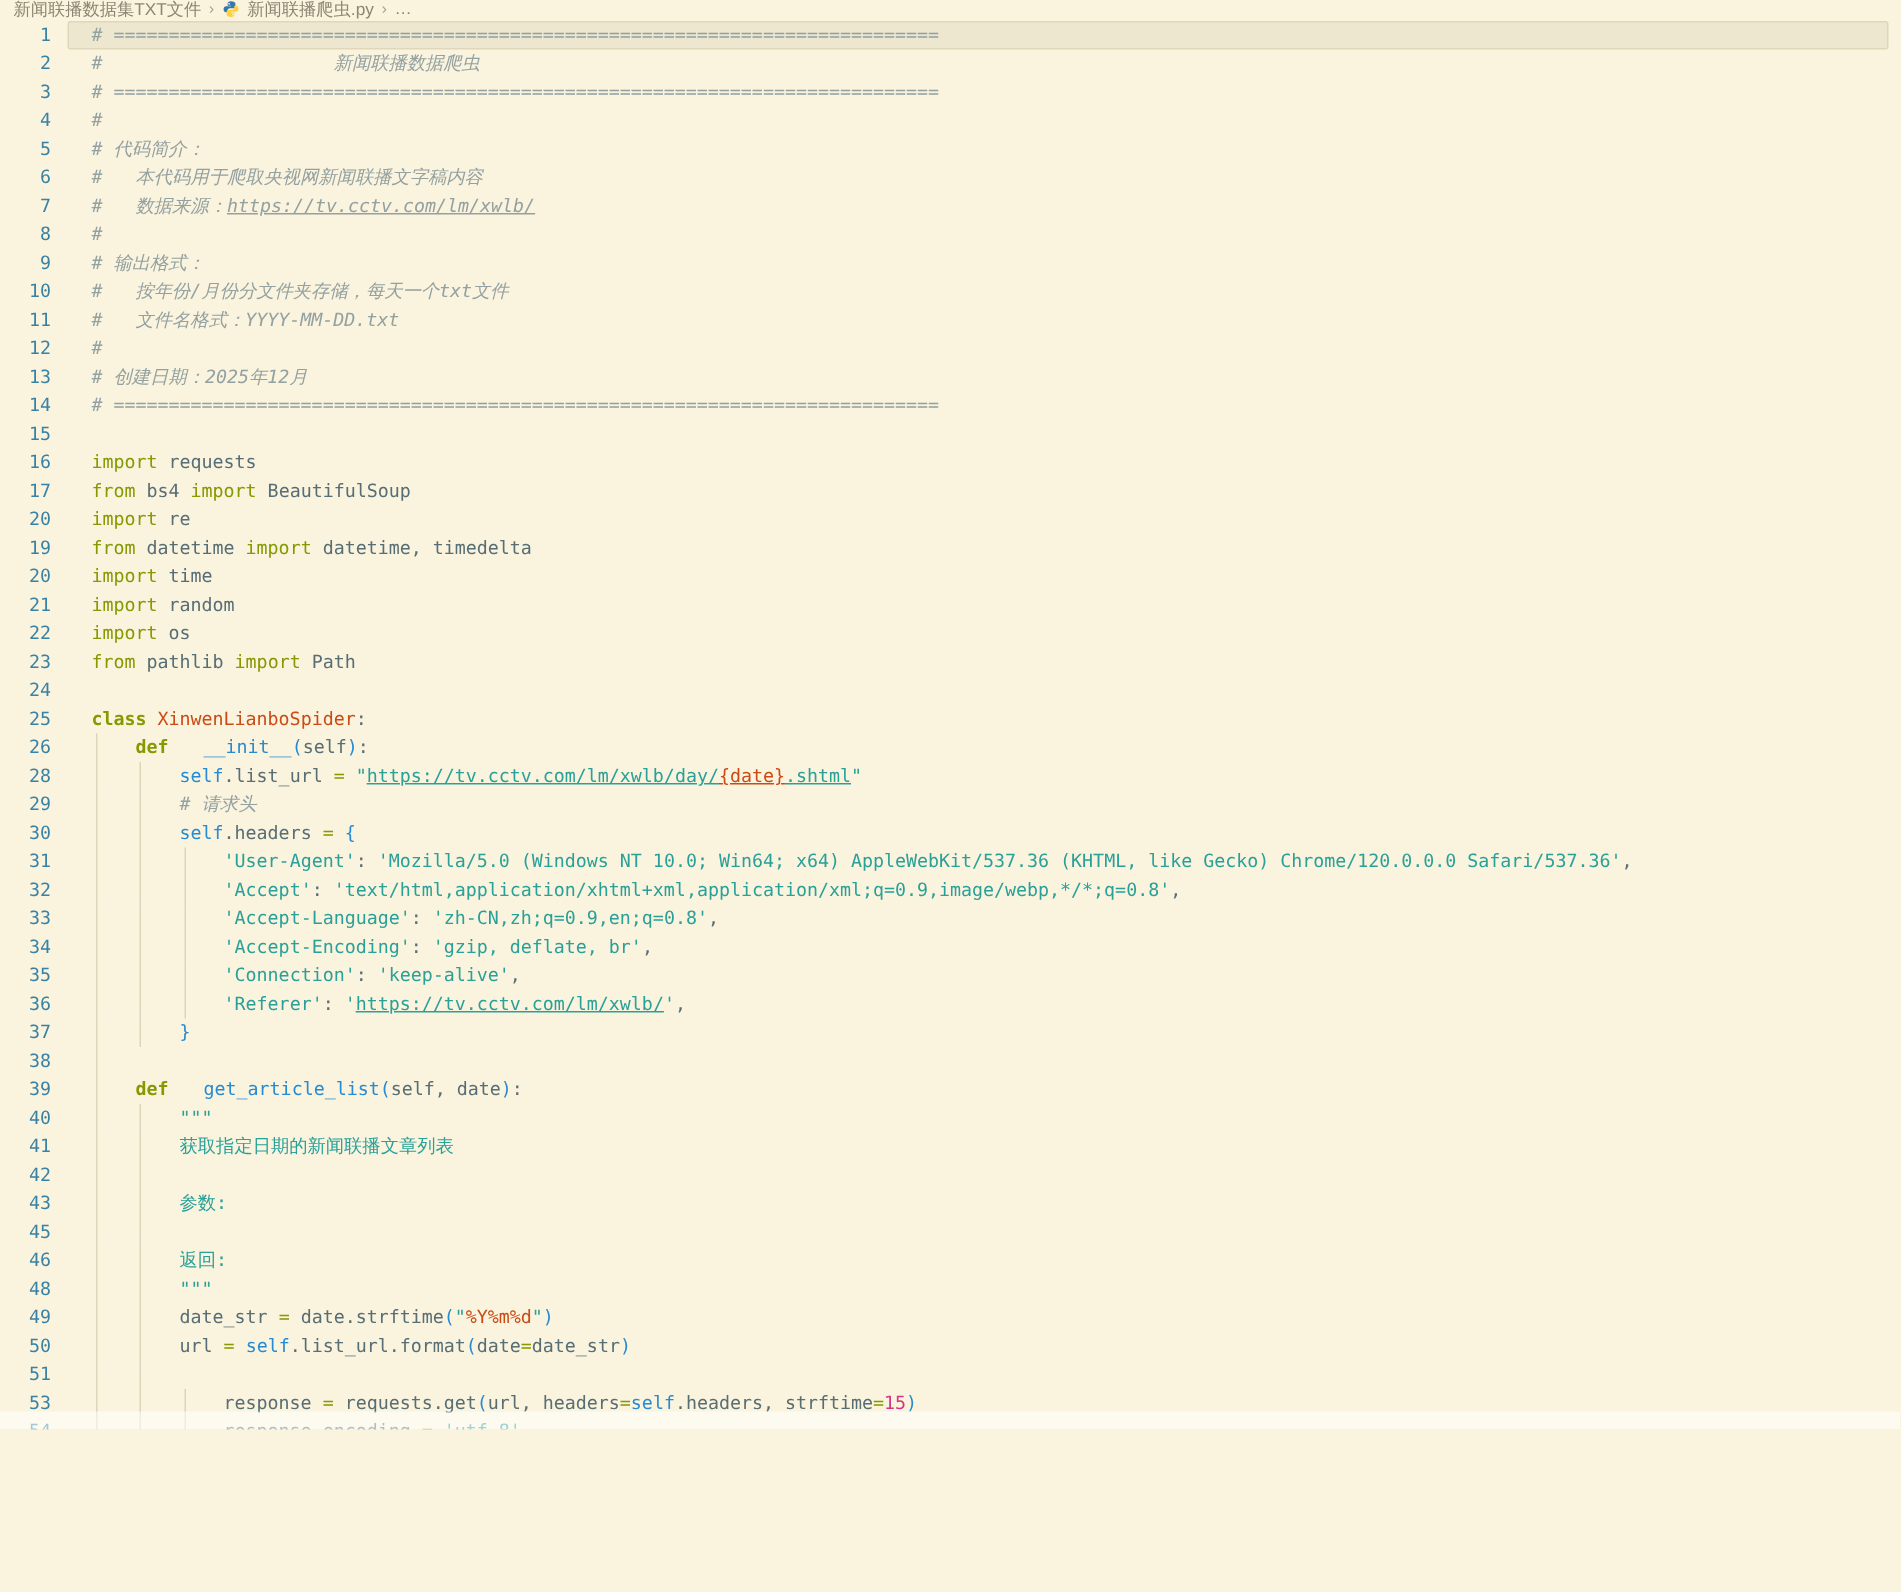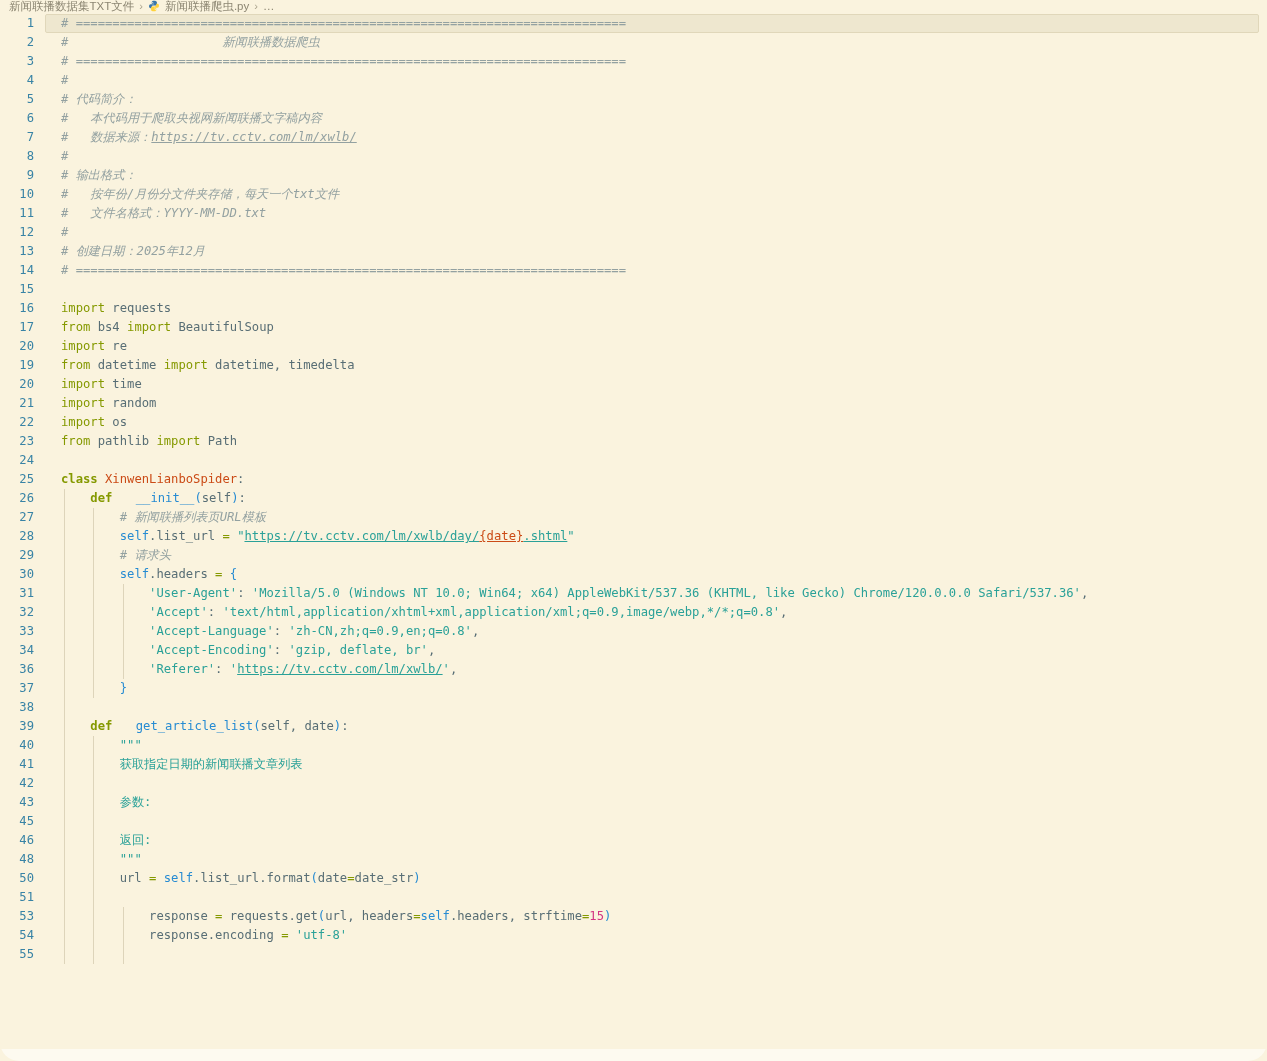--- a/index.html
+++ b/index.html
@@ -1,21 +1,20 @@
 <!DOCTYPE html>
 <html><head>
 <meta charset="utf-8">
 <style>
   * { margin:0; padding:0; box-sizing:border-box; }
   html,body { background:#faf3de; }
   #screen {
-    position:relative; width:1267px; height:1061px;
+    position:relative; width:1267px; height:953px;
     background:#faf3de; overflow:hidden;
     font-family:"DejaVu Sans Mono", monospace;
-    border-radius:19px;
   }
   
   #breadcrumb {
     position:absolute; top:-2px; left:0; width:100%; height:16px;
     display:flex; align-items:center; gap:5px; padding-left:9px;
     font-family:"Liberation Sans", sans-serif;
     font-size:11.5px; color:#8c8672; white-space:nowrap;
   }
   #breadcrumb .crumb { cursor:pointer; }
   #breadcrumb .sep { color:#a9a28c; font-size:11px; }
@@ -175,26 +174,20 @@
       <div class="line">
         <span class="ln">25</span>
         <span class="code"><span class="kwb">class</span><span class="txt"> </span><span class="cls">XinwenLianboSpider</span><span class="txt">:</span></span>
       </div>
       <div class="line">
         <span class="ln">26</span>
         <i class="guide" style="left: 64px;"></i>
         <span class="code"><span class="txt">    </span><span class="kwb">def</span><span class="txt"> </span><span class="fn">__init__</span><span class="pb">(</span><span class="txt">self</span><span class="pb">)</span><span class="txt">:</span></span>
       </div>
       <div class="line">
-        <span class="ln">27</span>
-        <i class="guide" style="left: 64px;"></i>
-        <i class="guide" style="left: 93.38px;"></i>
-        <span class="code"><span class="txt">        </span><span class="cmt"># 新闻联播列表页URL模板</span></span>
-      </div>
-      <div class="line">
         <span class="ln">28</span>
         <i class="guide" style="left: 64px;"></i>
         <i class="guide" style="left: 93.38px;"></i>
         <span class="code"><span class="txt">        </span><span class="slf">self</span><span class="txt">.list_url </span><span class="op">=</span><span class="txt"> </span><span class="str">"</span><span class="stru">https://tv.cctv.com/lm/xwlb/day/</span><span class="escu">{date}</span><span class="stru">.shtml</span><span class="str">"</span></span>
       </div>
       <div class="line">
         <span class="ln">29</span>
         <i class="guide" style="left: 64px;"></i>
         <i class="guide" style="left: 93.38px;"></i>
         <span class="code"><span class="txt">        </span><span class="cmt"># 请求头</span></span>
@@ -227,20 +220,27 @@
         <span class="code"><span class="txt">            </span><span class="str">'Accept-Language'</span><span class="txt">: </span><span class="str">'zh-CN,zh;q=0.9,en;q=0.8'</span><span class="txt">,</span></span>
       </div>
       <div class="line">
         <span class="ln">34</span>
         <i class="guide" style="left: 64px;"></i>
         <i class="guide" style="left: 93.38px;"></i>
         <i class="guide" style="left: 122.76px;"></i>
         <span class="code"><span class="txt">            </span><span class="str">'Accept-Encoding'</span><span class="txt">: </span><span class="str">'gzip, deflate, br'</span><span class="txt">,</span></span>
       </div>
       <div class="line">
+        <span class="ln">35</span>
+        <i class="guide" style="left: 64px;"></i>
+        <i class="guide" style="left: 93.38px;"></i>
+        <i class="guide" style="left: 122.76px;"></i>
+        <span class="code"><span class="txt">            </span><span class="str">'Connection'</span><span class="txt">: </span><span class="str">'keep-alive'</span><span class="txt">,</span></span>
+      </div>
+      <div class="line">
         <span class="ln">36</span>
         <i class="guide" style="left: 64px;"></i>
         <i class="guide" style="left: 93.38px;"></i>
         <i class="guide" style="left: 122.76px;"></i>
         <span class="code"><span class="txt">            </span><span class="str">'Referer'</span><span class="txt">: </span><span class="str">'</span><span class="stru">https://tv.cctv.com/lm/xwlb/</span><span class="str">'</span><span class="txt">,</span></span>
       </div>
       <div class="line">
         <span class="ln">37</span>
         <i class="guide" style="left: 64px;"></i>
         <i class="guide" style="left: 93.38px;"></i>
@@ -290,20 +290,26 @@
         <span class="ln">46</span>
         <i class="guide" style="left: 64px;"></i>
         <i class="guide" style="left: 93.38px;"></i>
         <span class="code"><span class="txt">        </span><span class="str">返回:</span></span>
       </div>
       <div class="line">
         <span class="ln">48</span>
         <i class="guide" style="left: 64px;"></i>
         <i class="guide" style="left: 93.38px;"></i>
         <span class="code"><span class="txt">        </span><span class="str">"""</span></span>
+      </div>
+      <div class="line">
+        <span class="ln">49</span>
+        <i class="guide" style="left: 64px;"></i>
+        <i class="guide" style="left: 93.38px;"></i>
+        <span class="code"><span class="txt">        date_str </span><span class="op">=</span><span class="txt"> date.strftime</span><span class="pb">(</span><span class="str">"</span><span class="esc">%Y%m%d</span><span class="str">"</span><span class="pb">)</span></span>
       </div>
       <div class="line">
         <span class="ln">50</span>
         <i class="guide" style="left: 64px;"></i>
         <i class="guide" style="left: 93.38px;"></i>
         <span class="code"><span class="txt">        url </span><span class="op">=</span><span class="txt"> </span><span class="slf">self</span><span class="txt">.list_url.format</span><span class="pb">(</span><span class="txt">date</span><span class="op">=</span><span class="txt">date_str</span><span class="pb">)</span></span>
       </div>
       <div class="line">
         <span class="ln">51</span>
         <i class="guide" style="left: 64px;"></i>

